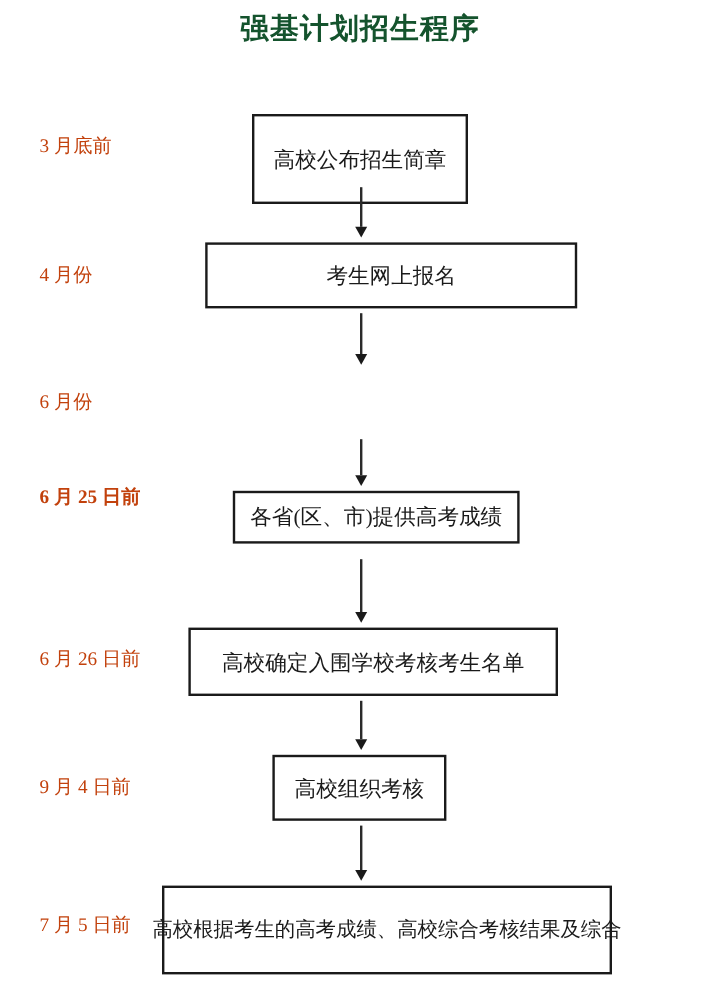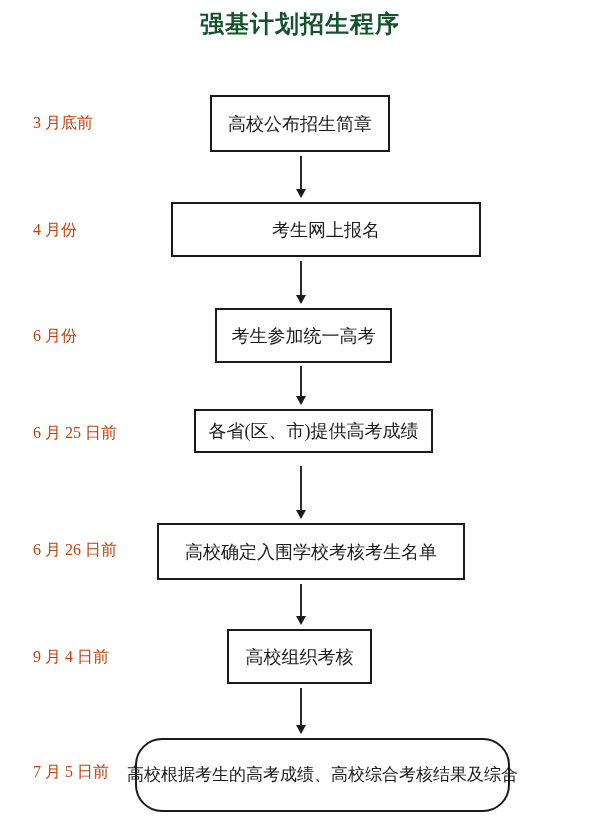--- a/index.html
+++ b/index.html
@@ -51,32 +51,32 @@
     color: #1a1a1a;
   }
   .flow-box .line {
     line-height: 36px;
     white-space: nowrap;
   }
   
   .label-1 { top: 112px; }
   .label-2 { top: 219px; }
   .label-3 { top: 325px; }
-  .label-4 { top: 422px; }
+  .label-4 { top: 404px; font-weight: bold; }
   .label-5 { top: 539px; }
   .label-6 { top: 646px; }
   .label-7 { top: 761px; }
 
-  .box-1 { left: 210px; top:  95px; width: 180px; height: 57px; }
+  .box-1 { left: 210px; top:  95px; width: 180px; height: 75px; }
   .box-2 { left: 171px; top: 202px; width: 310px; height: 55px; }
   .box-3 { left: 215px; top: 308px; width: 177px; height: 55px; }
   .box-4 { left: 194px; top: 409px; width: 239px; height: 44px; }
   .box-5 { left: 157px; top: 523px; width: 308px; height: 57px; }
   .box-6 { left: 227px; top: 629px; width: 145px; height: 55px; align-items: center; }
-  .box-7 { left: 135px; top: 738px; width: 375px; height: 74px; font-size: 17px; border-radius: 27px; }
+  .box-7 { left: 135px; top: 738px; width: 375px; height: 74px; font-size: 17px; }
 
   .arrow {
     position: absolute;
     left: 295px;
     width: 12px;
     display: flex;
     flex-direction: column;
     align-items: center;
   }
   .arrow .shaft {
@@ -117,23 +117,20 @@
   <div class="date-label label-2">4 月份</div>
   <div class="flow-box box-2">
     <div class="line">考生网上报名</div>
   </div>
   <div class="arrow arrow-2">
     <div class="shaft"></div>
     <div class="head"></div>
   </div>
 
   <div class="date-label label-3">6 月份</div>
-  <div class="flow-box box-3">
-    <div class="line">考生参加统一高考</div>
-  </div>
   <div class="arrow arrow-3">
     <div class="shaft"></div>
     <div class="head"></div>
   </div>
 
   <div class="date-label label-4">6 月 25 日前</div>
   <div class="flow-box box-4">
     <div class="line">各省(区、市)提供高考成绩</div>
   </div>
   <div class="arrow arrow-4">

